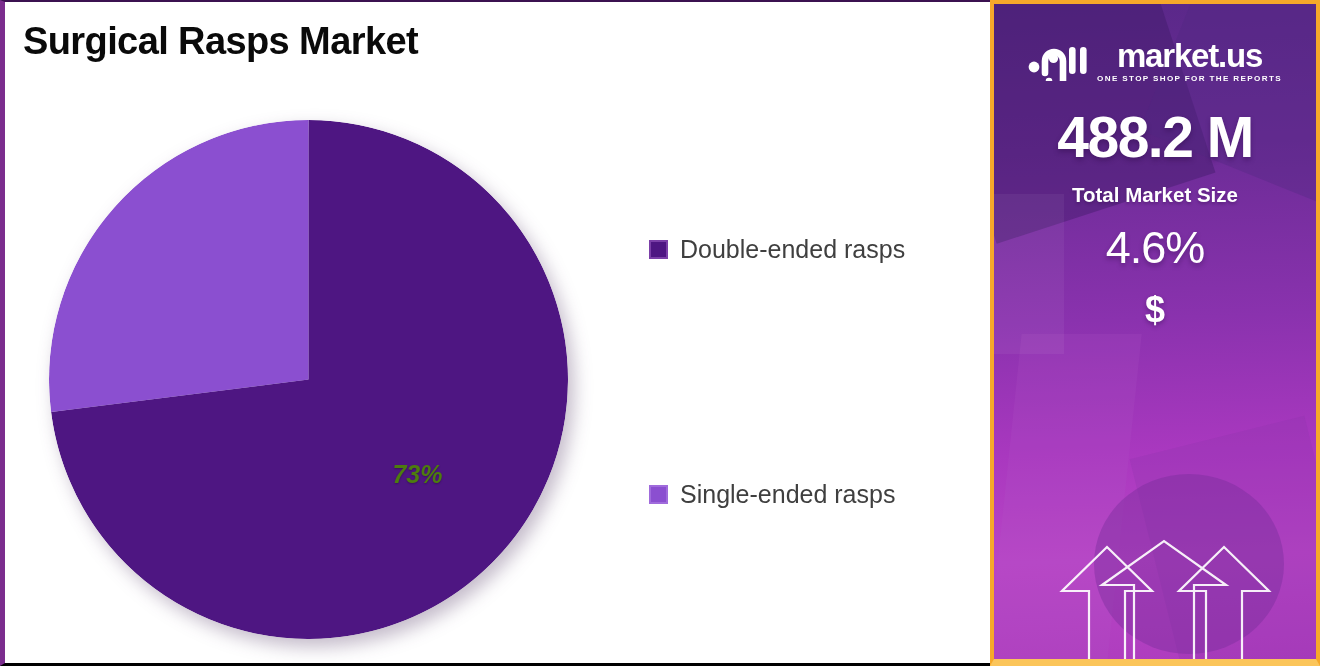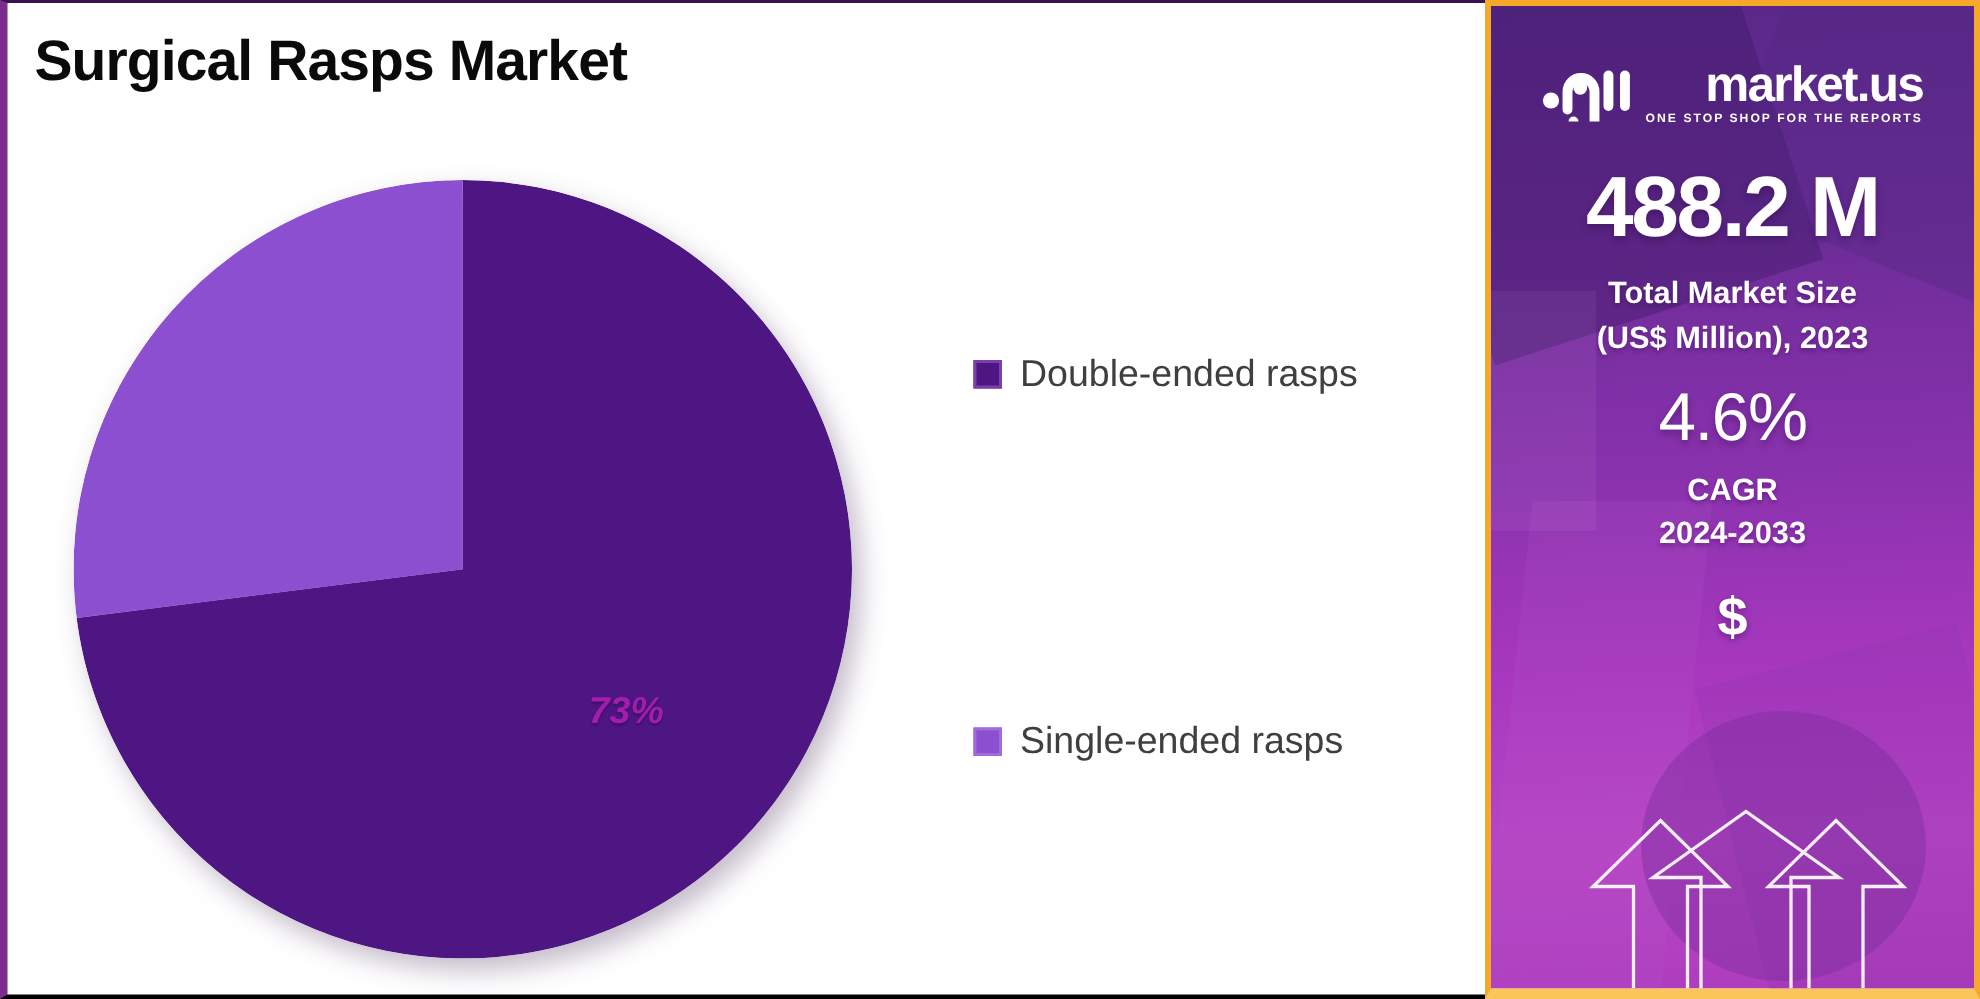--- a/index.html
+++ b/index.html
@@ -72,21 +72,21 @@
     position:absolute;
     left:0;top:0;
     width:519px;height:519px;
     pointer-events:none;
   }
   .pie-label span{
     position:absolute;
     left:60px;top:345px;
     width:160px;
     text-align:center;
-    color:#a21caf;
+    color:#4d7c0f;
     font-size:25px;
     font-weight:bold;
     font-style:italic;
     text-shadow:0 1px 2px rgba(0,0,0,0.28);
   }
   
   .legend{
     position:absolute;
     left:644px;top:0;
     width:340px;height:666px;
@@ -162,21 +162,21 @@
   }
   .logo{
     display:flex;
     align-items:center;
     justify-content:center;
     gap:9px;
     padding-top:33px;
   }
   .logo-mark{flex:none;}
   .logo-text{
-    text-align:right;
+    text-align:center;
     line-height:1;
   }
   .logo-name{
     font-size:33px;
     font-weight:bold;
     letter-spacing:-1.2px;
     color:#ffffff;
     display:block;
   }
   .logo-tag{
@@ -294,28 +294,23 @@
         </span>
         <span class="logo-text">
           <span class="logo-name">market.us</span>
           <span class="logo-tag">ONE STOP SHOP FOR THE REPORTS</span>
         </span>
       </div>
 
       <div class="big-value">488.2 M</div>
       <div class="value-caption">
         <div>Total Market Size</div>
-        <div>(US$ Million), 2023</div>
       </div>
 
       <div class="cagr-value">4.6%</div>
-      <div class="cagr-caption">
-        <div>CAGR</div>
-        <div>2024-2033</div>
-      </div>
 
       <div class="dollar">$</div>
 
       <div class="arrows">
         <svg width="330" height="130" viewBox="0 0 330 130">
           <g fill="none" stroke="#ffffff" stroke-width="2.2" opacity="0.92">
             <path d="M95 130 L95 62 L68 62 L113 18 L158 62 L131 62 L131 130"></path>
             <path d="M140 130 L140 38 L108 38 L170 -6 L232 38 L200 38 L200 130" transform="translate(0,18)"></path>
             <path d="M212 130 L212 62 L185 62 L230 18 L275 62 L248 62 L248 130"></path>
           </g>

